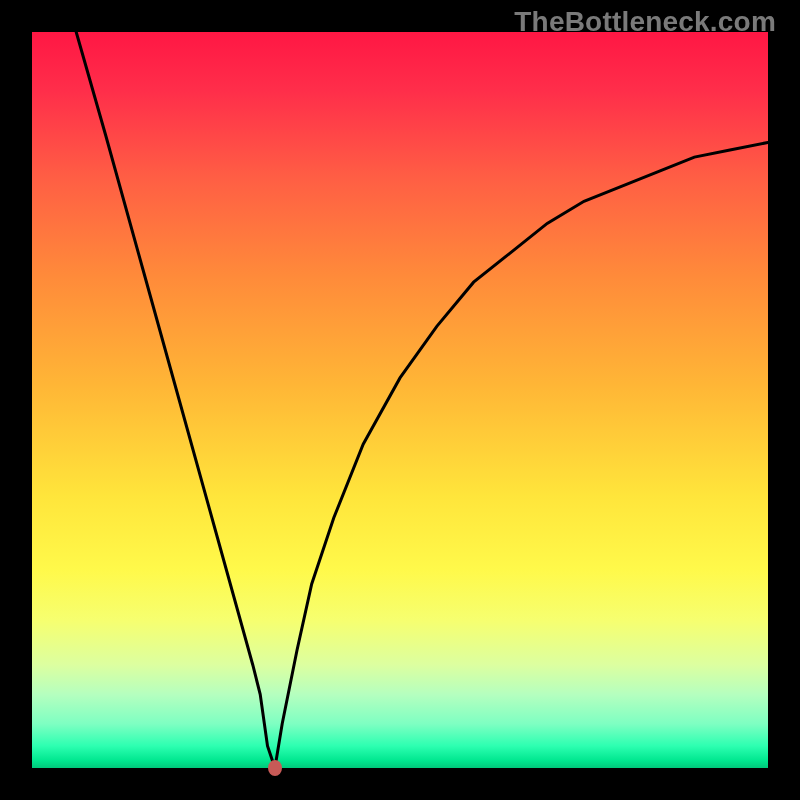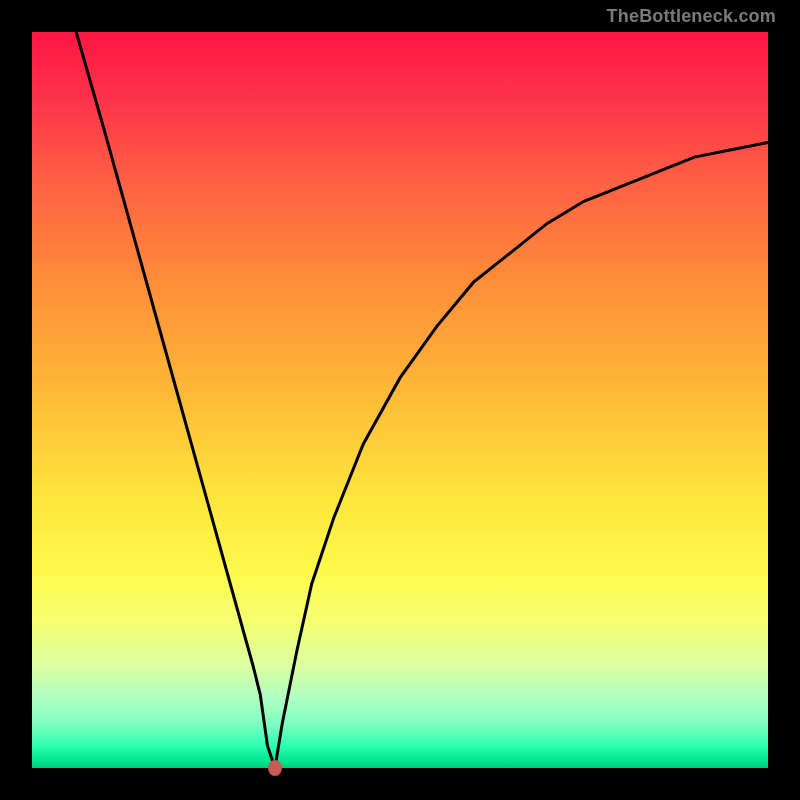--- a/index.html
+++ b/index.html
@@ -38,21 +38,21 @@
       #7effc2 94%,
       #2dffb1 97%,
       #00e78f 99%,
       #00c97b 100%
     );
   }
   .watermark {
     position: absolute;
     top: 6px;
     right: 24px;
-    font-size: 18px;
+    font-size: 28px;
     font-weight: bold;
     color: #7a7a7a;
     letter-spacing: 0.2px;
   }
   .curve-svg {
     position: absolute;
     top: 32px;
     left: 32px;
     width: 736px;
     height: 736px;

